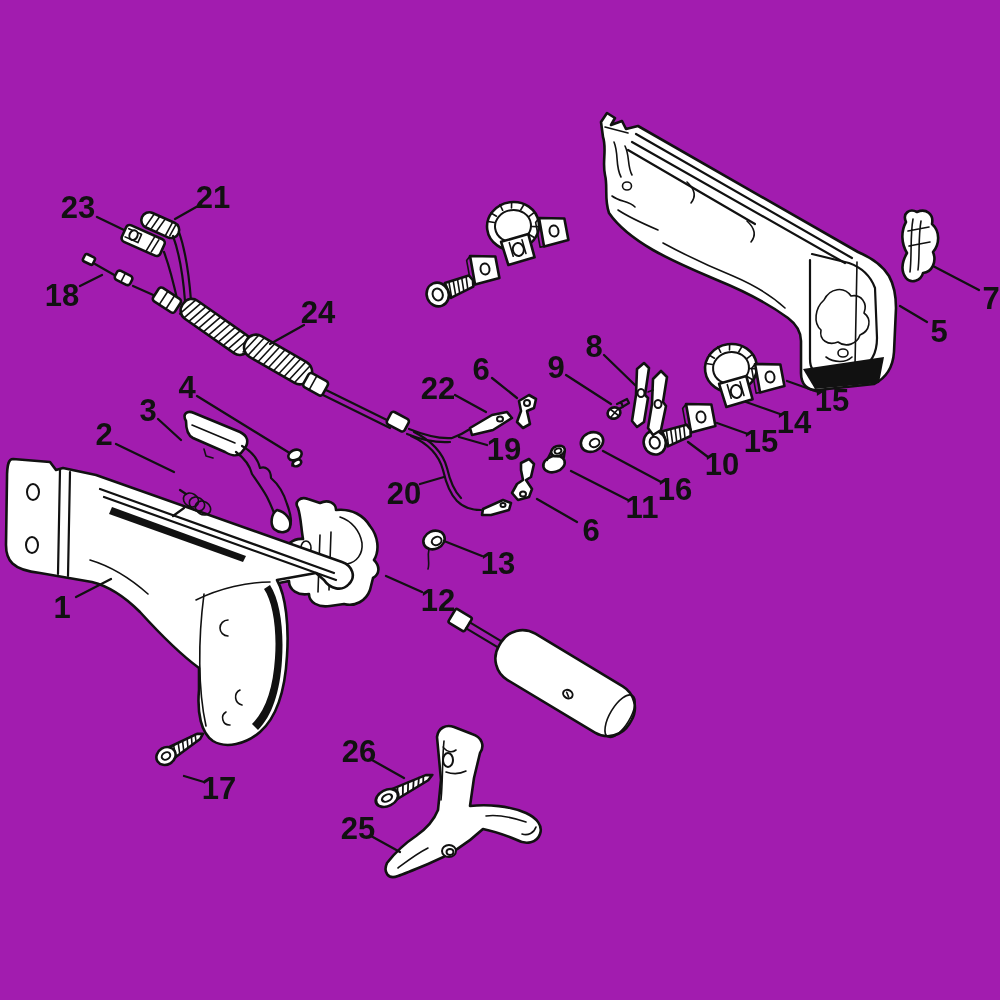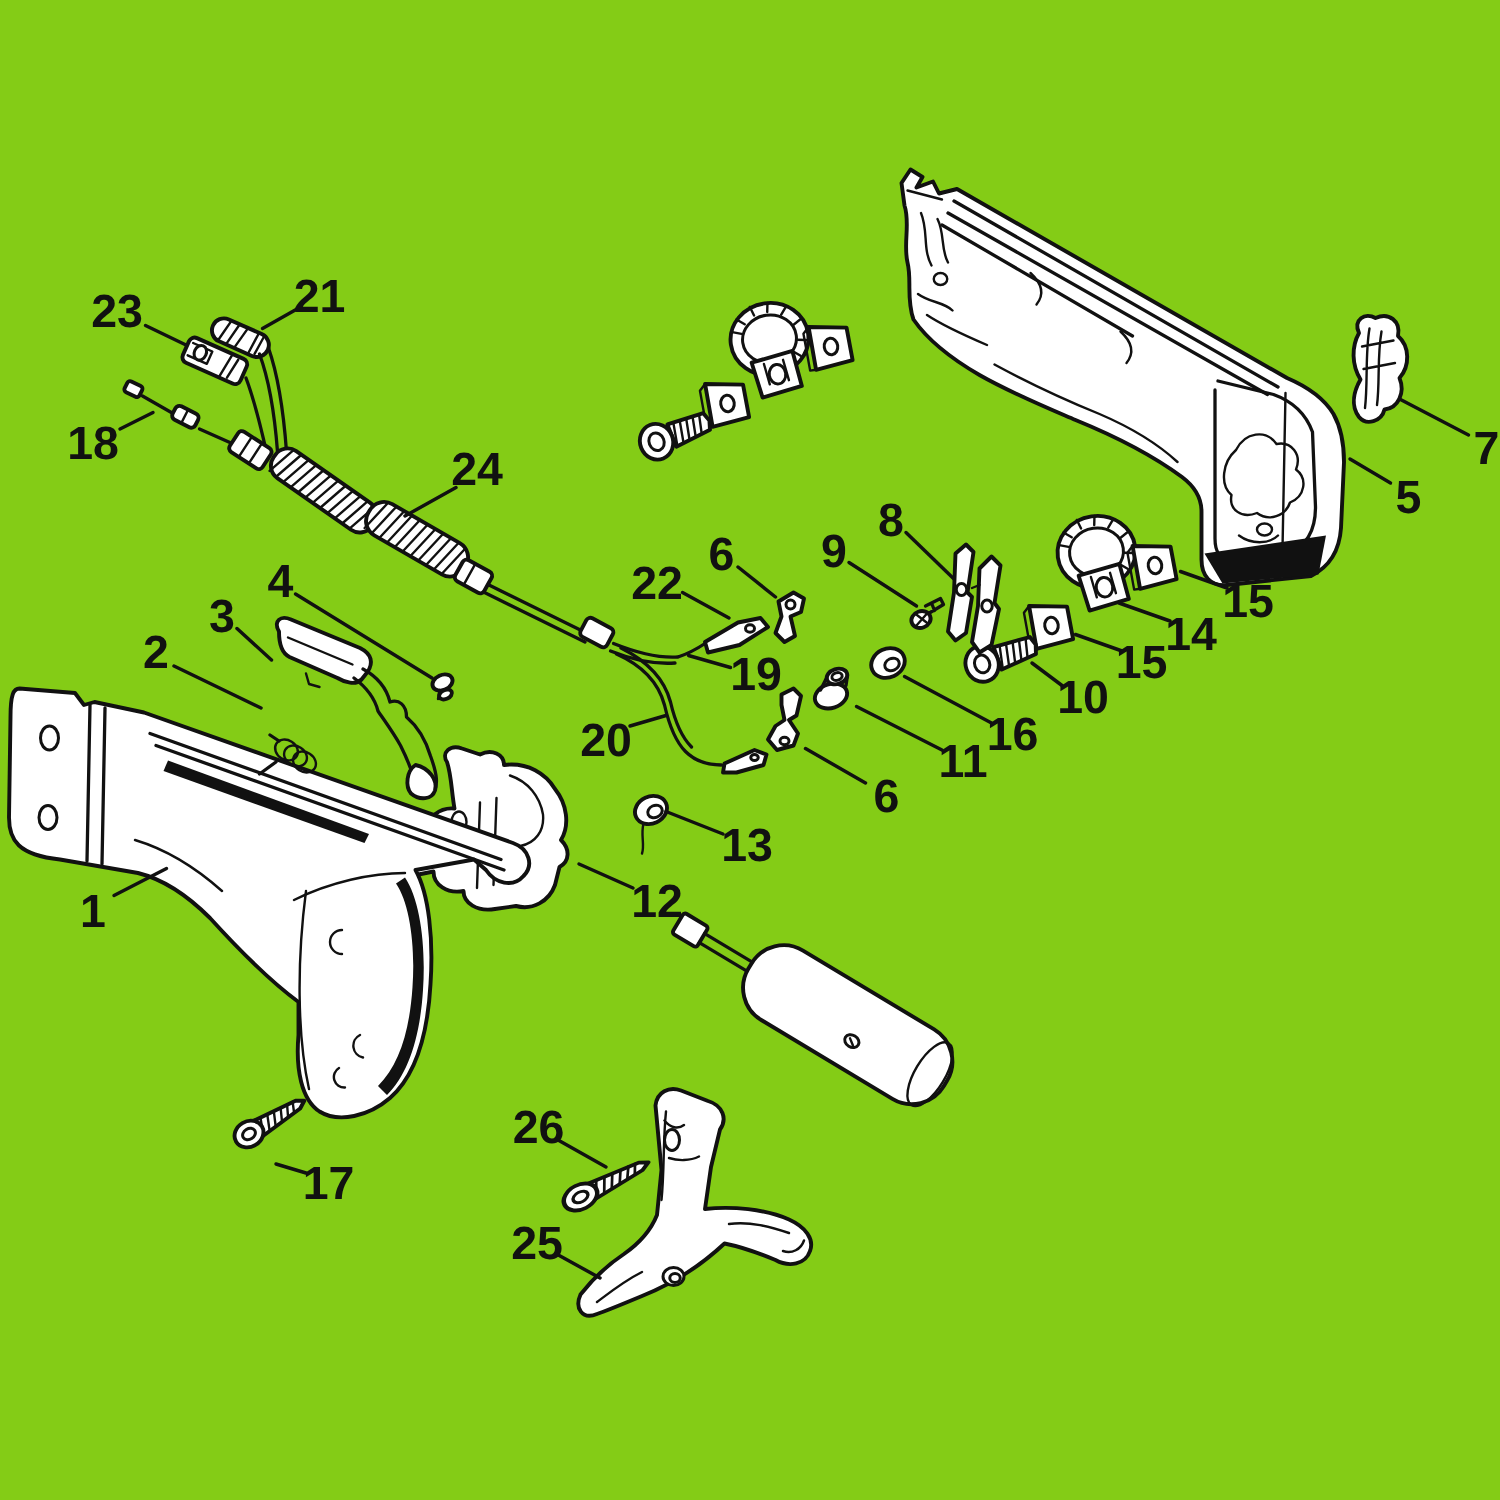--- a/index.html
+++ b/index.html
@@ -12,21 +12,21 @@
   .thin    { fill:none; stroke:var(--ink); stroke-width:1.6; stroke-linejoin:round; stroke-linecap:round; }
   .fillink { fill:var(--ink); stroke:none; }
   .hole    { fill:var(--paper); stroke:var(--ink); stroke-width:2; }
   .leader  { stroke:var(--ink); stroke-width:2.3; stroke-linecap:round; }
   .part-label { font-family:"Liberation Sans", sans-serif; font-weight:700; fill:var(--ink);
                 text-anchor:middle; }
 </style>
 </head>
 <body>
 
-<div class="stage" style="background: #84cc16; text-decoration: underline;">
+<div class="stage" style="background: #a21caf; text-decoration: underline;">
 <svg viewBox="0 0 1000 1000" width="1000" height="1000">
 
   <defs>
     <g id="sq-nut">
       <path class="outline" d="M -13,-15 L 12,-11 L 13,11 L -12,14 Z"></path>
       <path class="thin" d="M -13,-15 L -17,-11 L -16,14 L -12,14"></path>
       <ellipse class="hole" cx="0" cy="0" rx="4.5" ry="5.5"></ellipse>
     </g>
     <g id="clamp">
       <ellipse class="outline" cx="0" cy="0" rx="26" ry="24"></ellipse>

